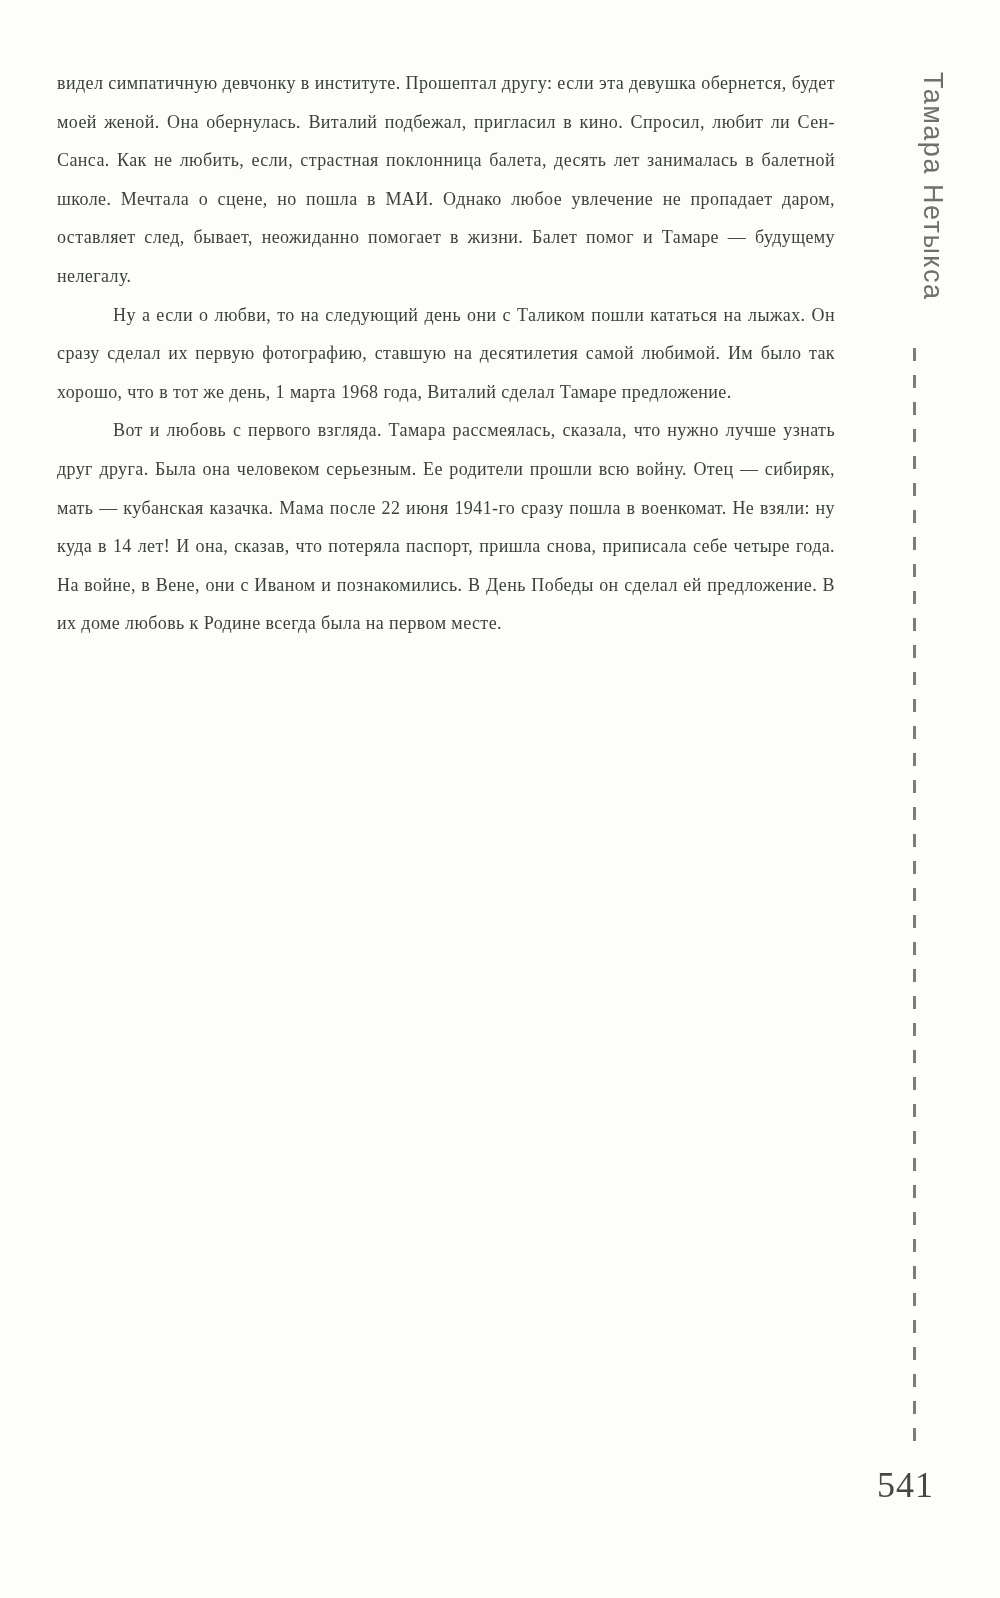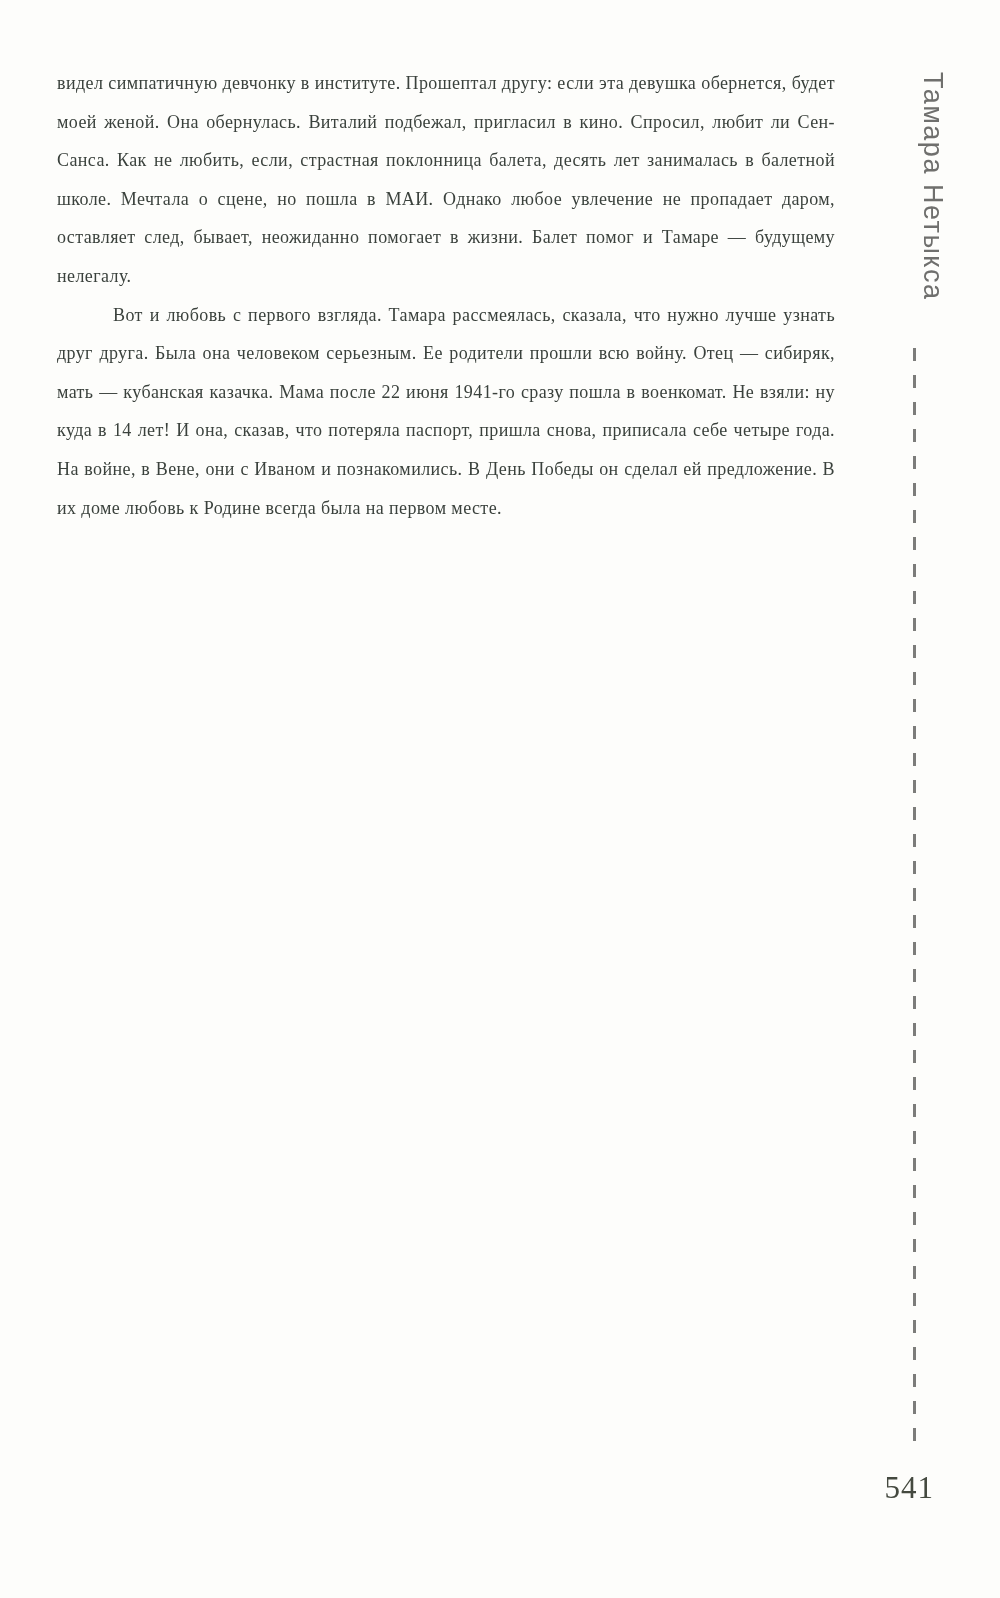--- a/index.html
+++ b/index.html
@@ -67,32 +67,33 @@
       #7c7c7a 13px,
       transparent 13px,
       transparent 27px
     );
   }
   .page-number {
     position: absolute;
     right: 66px;
     bottom: 92px;
     font-family: "Liberation Serif", serif;
-    font-size: 31px;
+    font-size: 36px;
     color: #44493f;
     letter-spacing: 1px;
   }
 </style>
 </head>
 <body>
 
 <div class="page">
 
   <div class="text-block">
     <p class="continuation">видел симпатичную девчонку в институте. Прошептал другу: если эта девушка обернется, будет моей женой. Она обернулась. Виталий подбежал, пригласил в кино. Спросил, любит ли Сен-Санса. Как не любить, если, страстная поклонница балета, десять лет занималась в балетной школе. Мечтала о сцене, но пошла в МАИ. Однако любое увлечение не пропадает даром, оставляет след, бывает, неожиданно помогает в жизни. Балет помог и Тамаре — будущему нелегалу.</p>
+    <p>Ну а если о любви, то на следующий день они с Таликом пошли кататься на лыжах. Он сразу сделал их первую фотографию, ставшую на десятилетия самой любимой. Им было так хорошо, что в тот же день, 1 марта 1968 года, Виталий сделал Тамаре предложение.</p>
     <p>Вот и любовь с первого взгляда. Тамара рассмеялась, сказала, что нужно лучше узнать друг друга. Была она человеком серьезным. Ее родители прошли всю войну. Отец — сибиряк, мать — кубанская казачка. Мама после 22 июня 1941-го сразу пошла в военкомат. Не взяли: ну куда в 14 лет! И она, сказав, что потеряла паспорт, пришла снова, приписала себе четыре года. На войне, в Вене, они с Иваном и познакомились. В День Победы он сделал ей предложение. В их доме любовь к Родине всегда была на первом месте.</p>
   </div>
 
   <div class="margin-column">
     <div class="sidebar-title">Тамара Нетыкса</div>
     <div class="dash-line"></div>
   </div>
 
   <div class="page-number">541</div>
 

